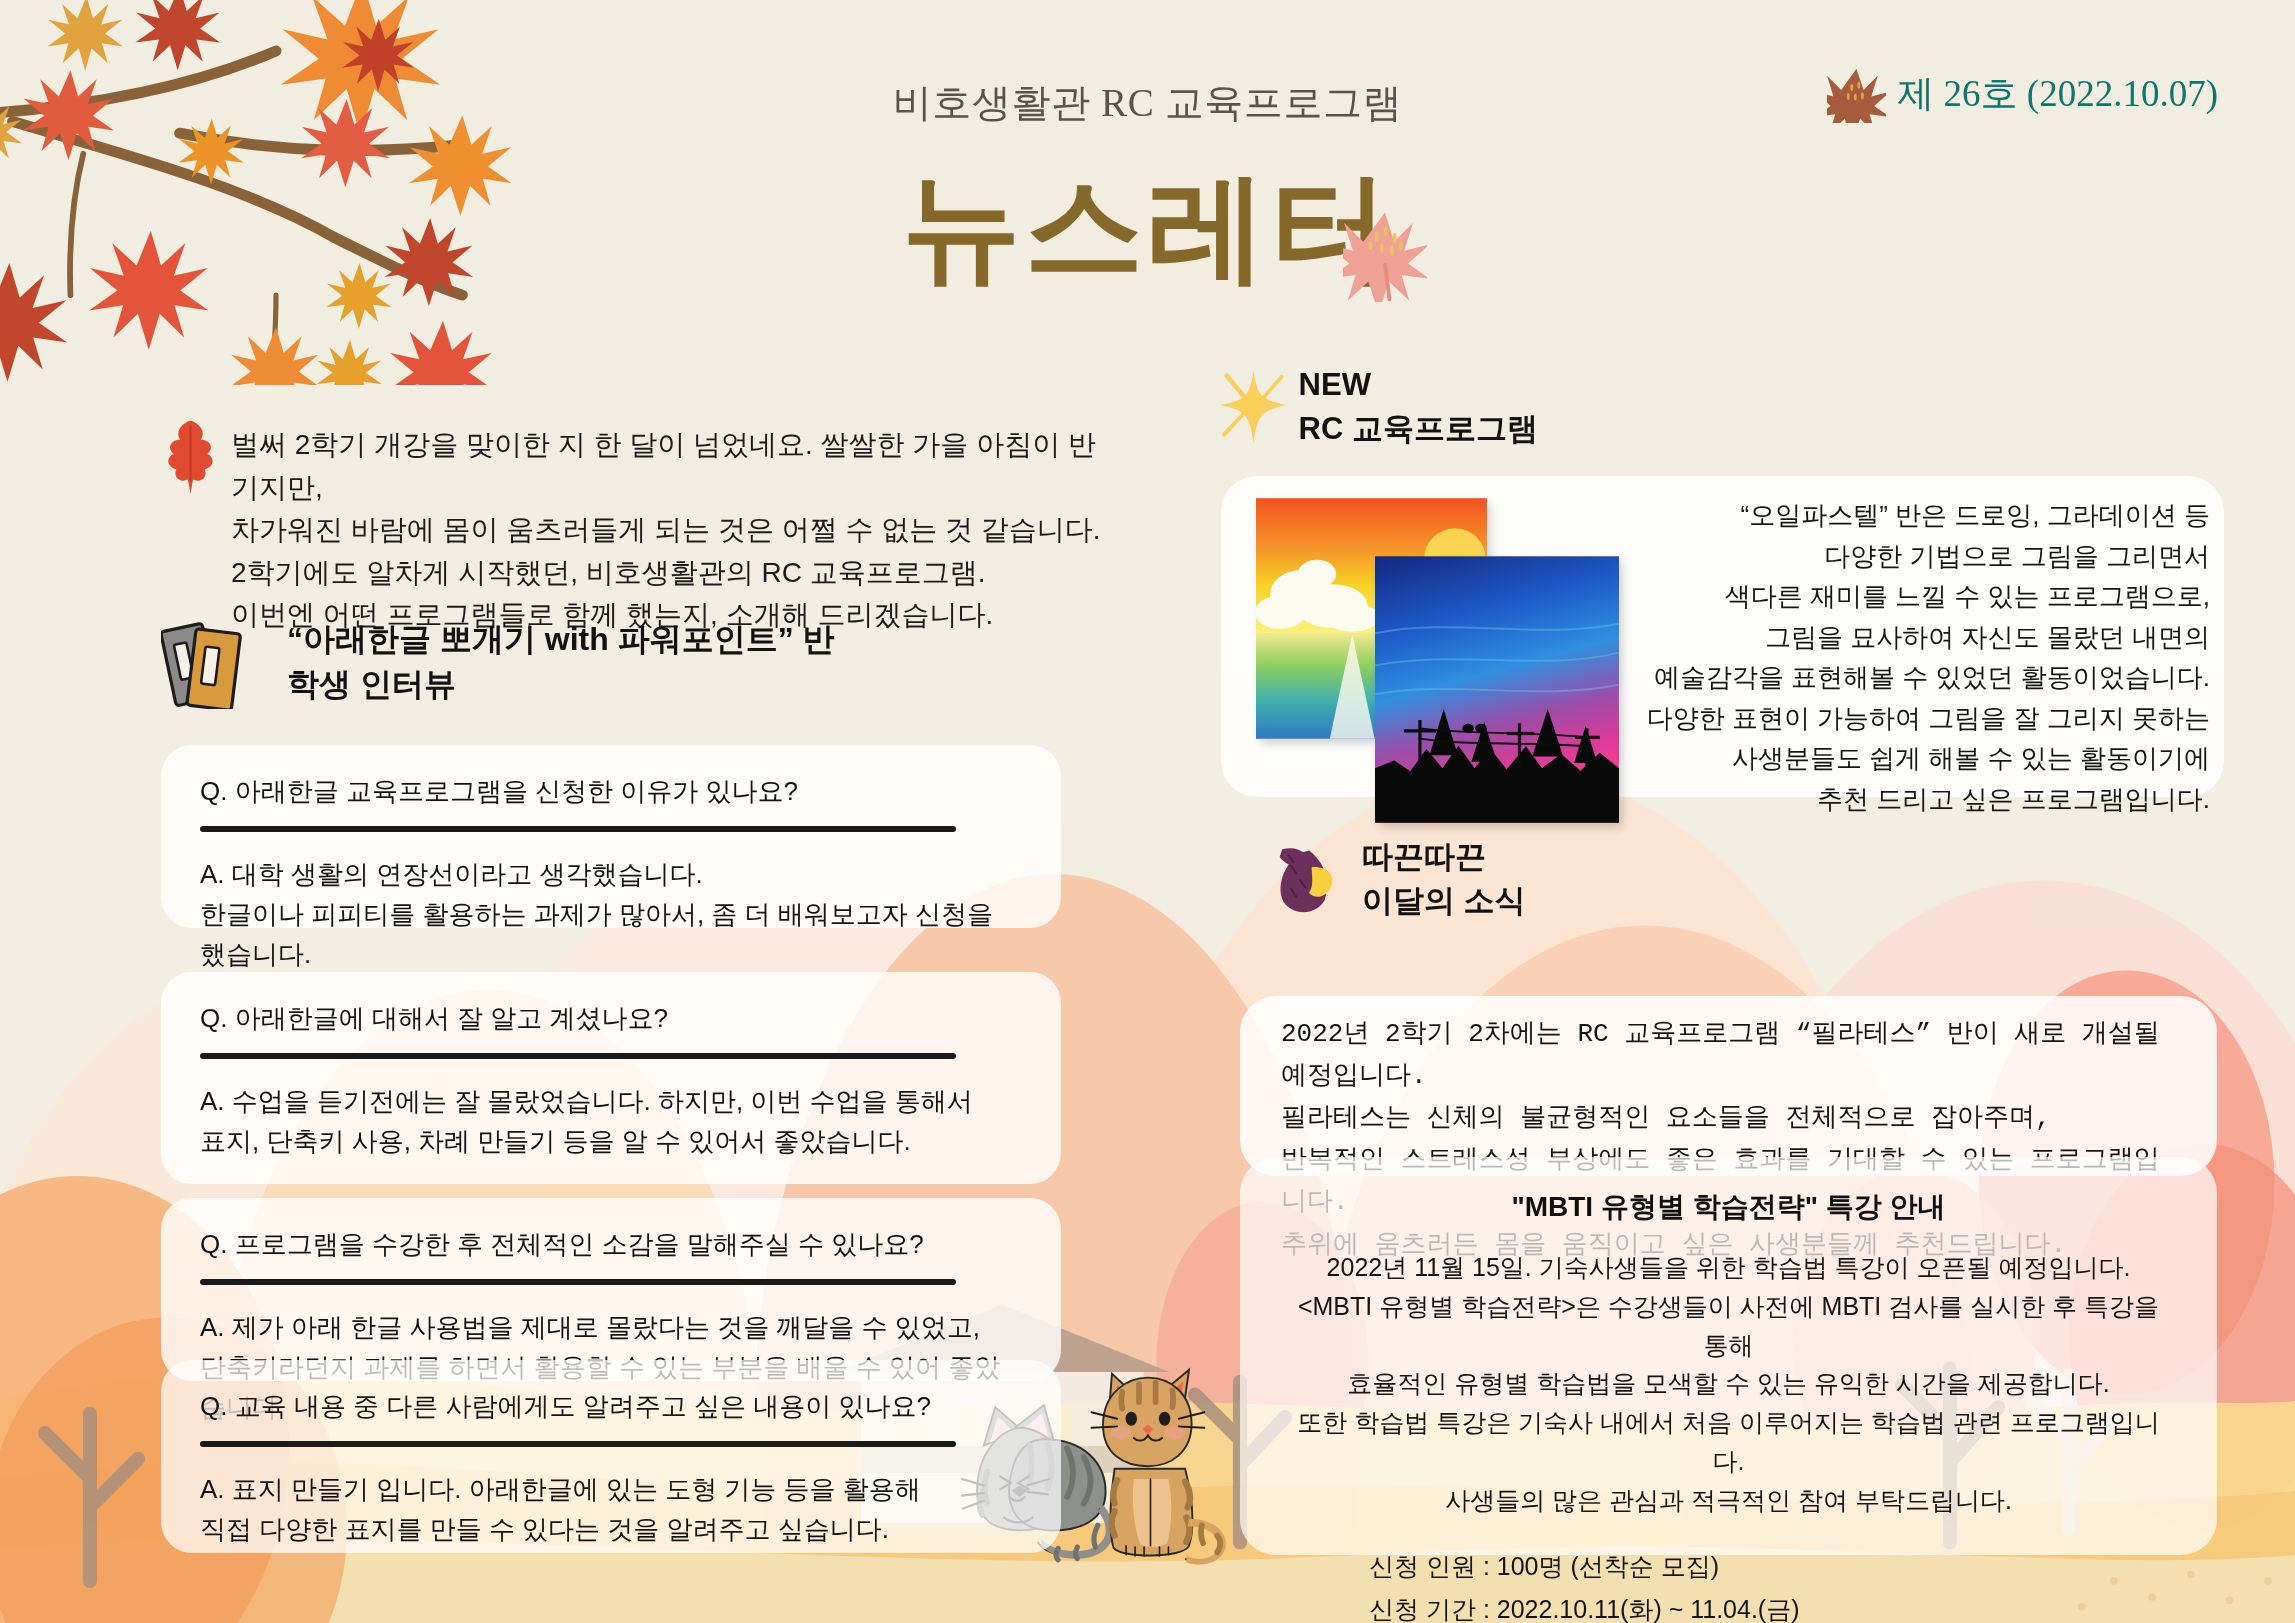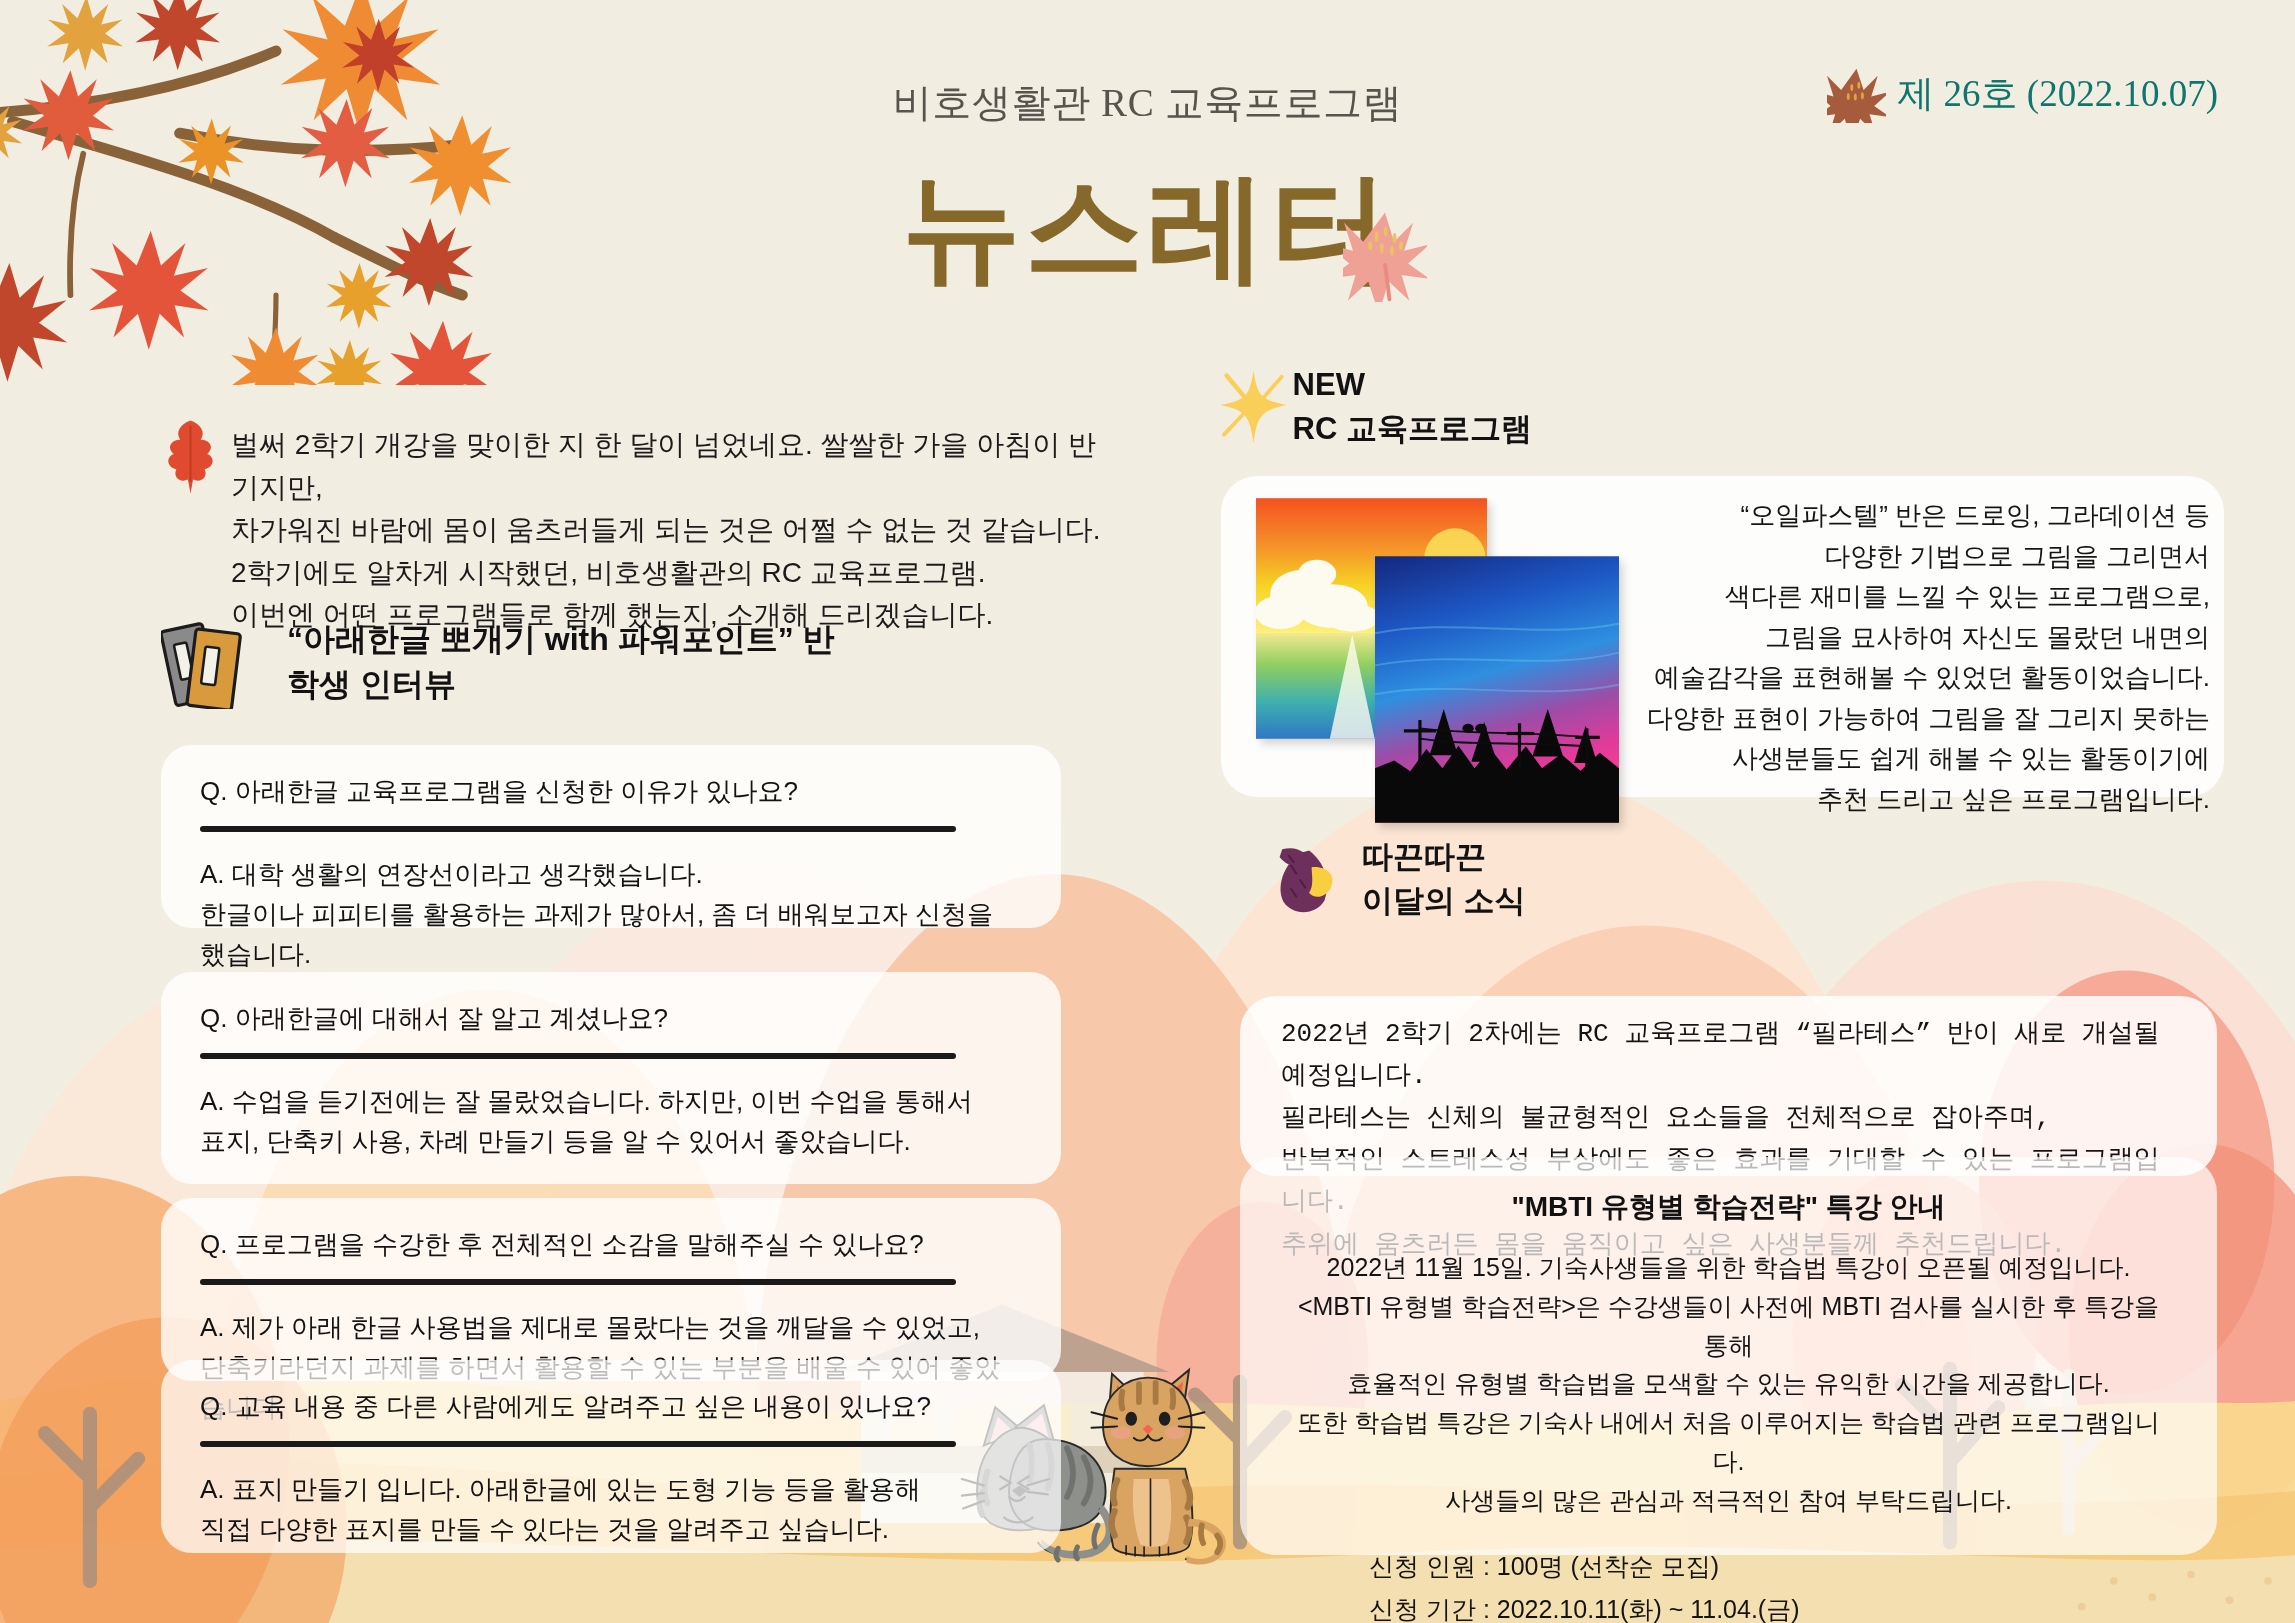--- a/index.html
+++ b/index.html
@@ -55,21 +55,21 @@
     background:rgba(255,255,255,0.80);
     border-radius:31px;
     padding:28px 39px 31px 39px;
     box-sizing:border-box;
   }
   .qa .q{font-size:26px;color:#131313;line-height:1.4;}
   .qa .rule{height:5.8px;background:#1a1a1a;border-radius:3.2px;margin:16.7px 0 22px 0;width:92%;}
   .qa .a{font-size:26px;color:#131313;line-height:1.55;white-space:pre-line;}
 
   
-  .new-head{position:absolute;left:1221px;top:363px;z-index:6;display:flex;align-items:center;gap:1px;}
+  .new-head{position:absolute;left:1221px;top:363px;z-index:6;display:flex;align-items:center;gap:7px;}
   .spark{width:77px;height:84px;flex:0 0 auto;margin-left:-6.4px;}
   .new-head .txt{font-size:31px;font-weight:bold;color:#121212;line-height:1.42;}
 
   .card{
     position:absolute;z-index:5;
     background:rgba(255,255,255,0.86);
     border-radius:36px;
     box-sizing:border-box;
   }
 

